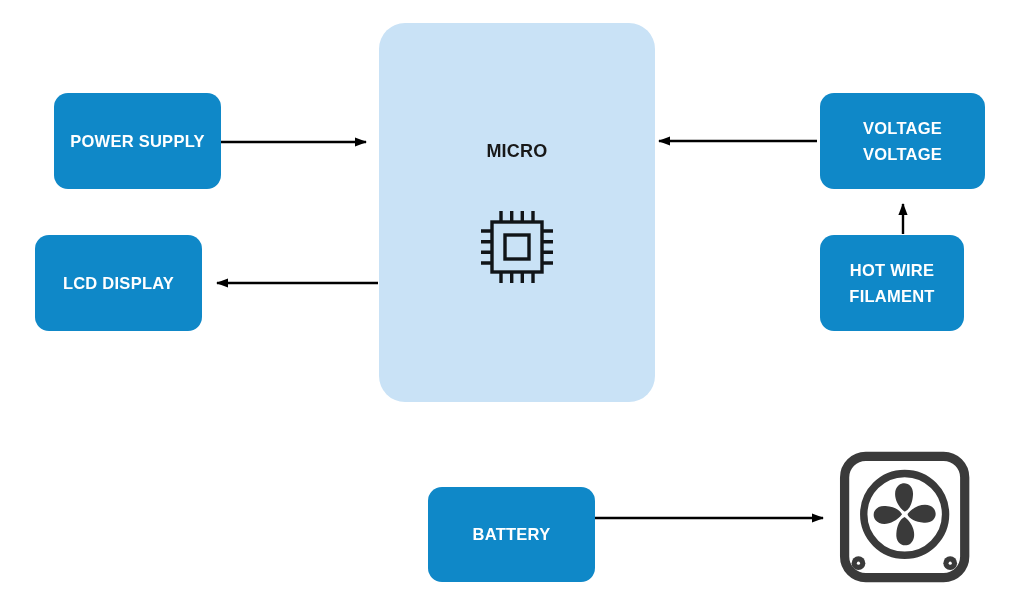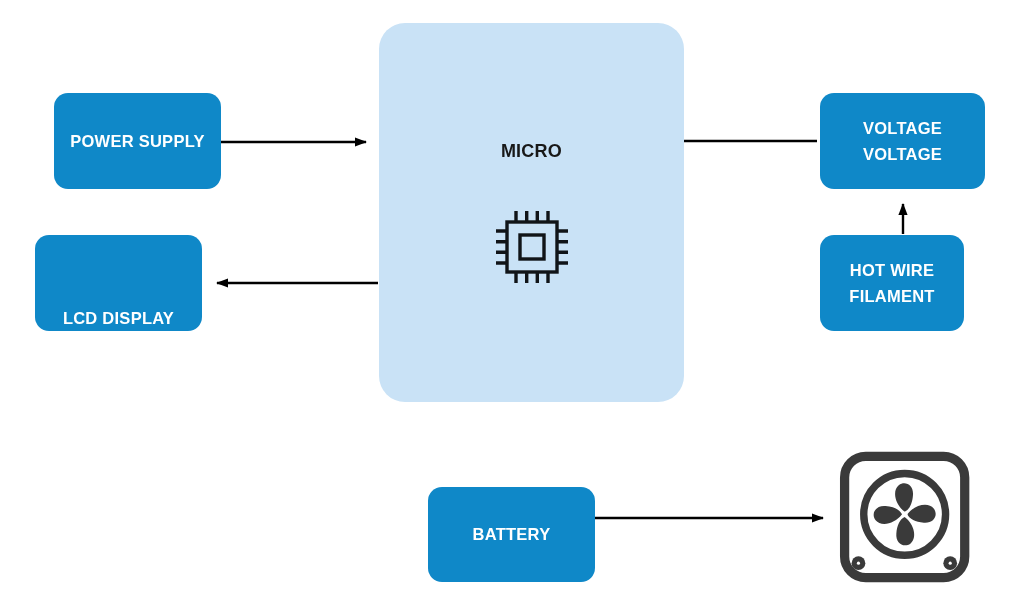--- a/index.html
+++ b/index.html
@@ -41,22 +41,22 @@
   .block.light {
     background: #c9e2f6;
     color: #181818;
     border-radius: 26px;
     font-size: 18px;
     line-height: 1.45;
   }
   .block .line { display: block; }
 
   #power-supply   { left: 35px;  top: 93px;  width: 167px; height: 96px; margin-left: 19px; }
-  #lcd-display    { left: 35px;  top: 235px; width: 167px; height: 96px; justify-content: flex-end; }
-  #micro          { left: 379px; top: 23px;  width: 305px; height: 379px; }
+  #lcd-display    { left: 35px;  top: 235px; width: 167px; height: 96px; }
+  #micro          { left: 379px; top: 23px;  width: 276px; height: 379px; }
   #voltage-divider{ left: 820px; top: 93px;  width: 165px; height: 96px; }
   #hot-wire       { left: 820px; top: 235px; width: 144px; height: 96px; }
   #battery        { left: 428px; top: 471px; width: 167px; height: 95px; margin-top: 16px; }
 
   .chip-icon { margin-top: 42px; }
 
   .fan-wrap {
     position: absolute;
     left: 838px;
     top: 451px;

